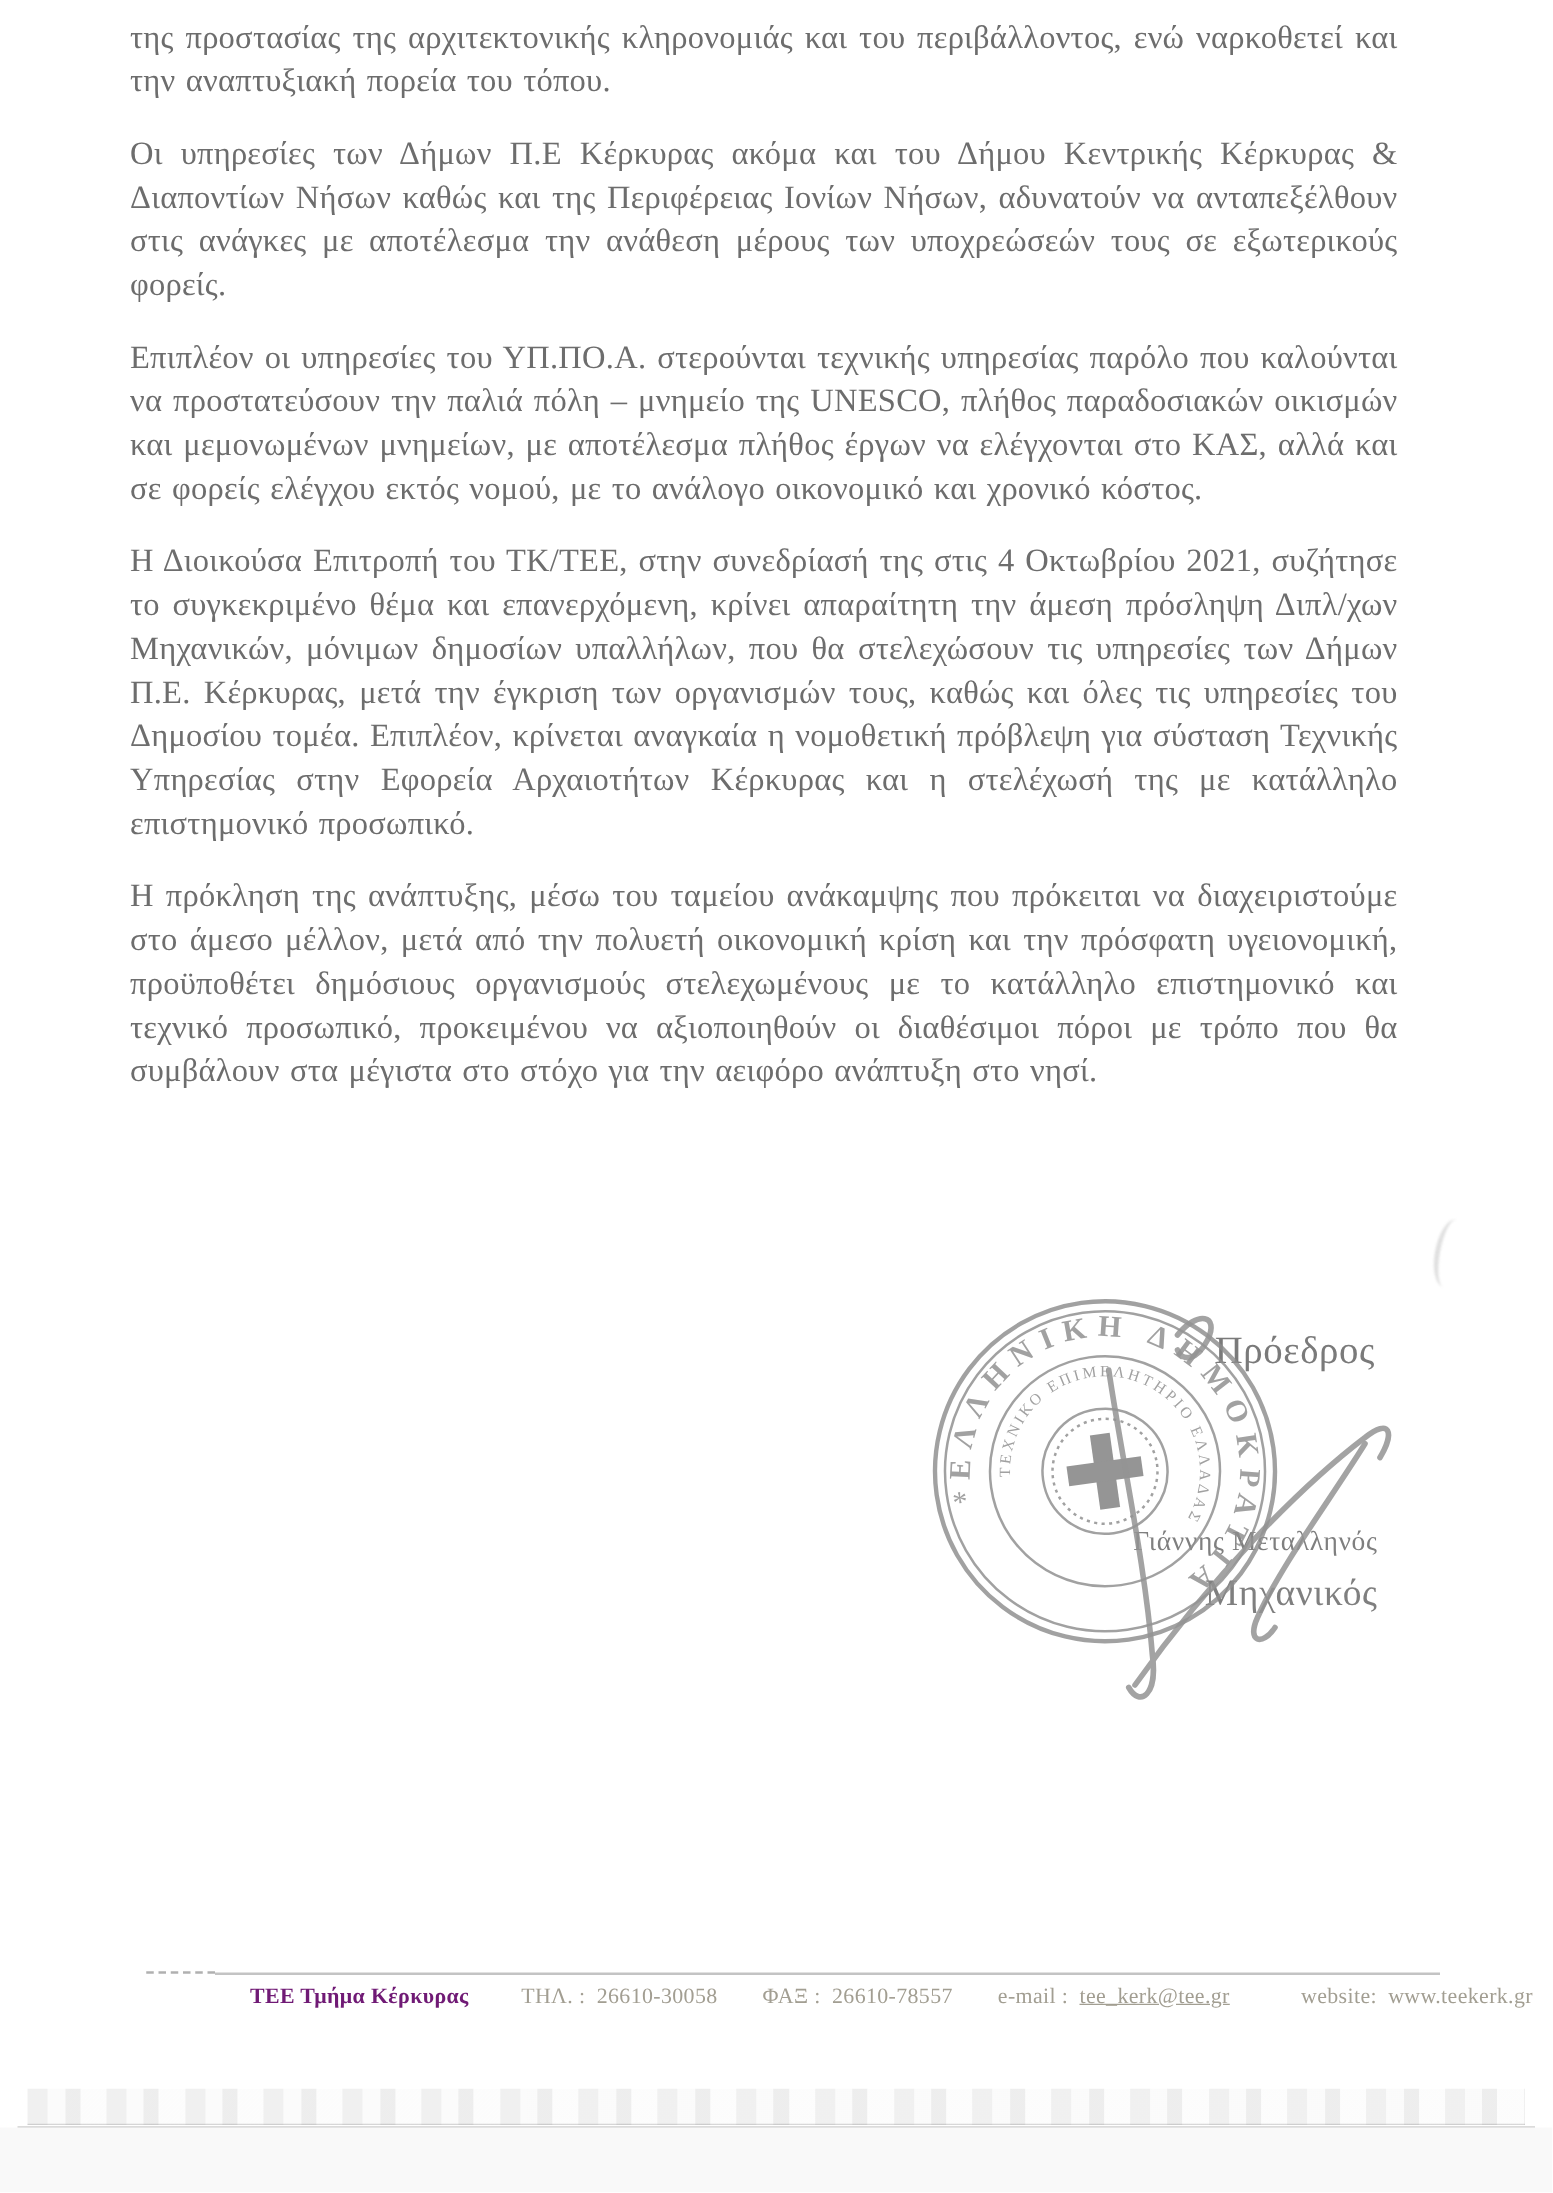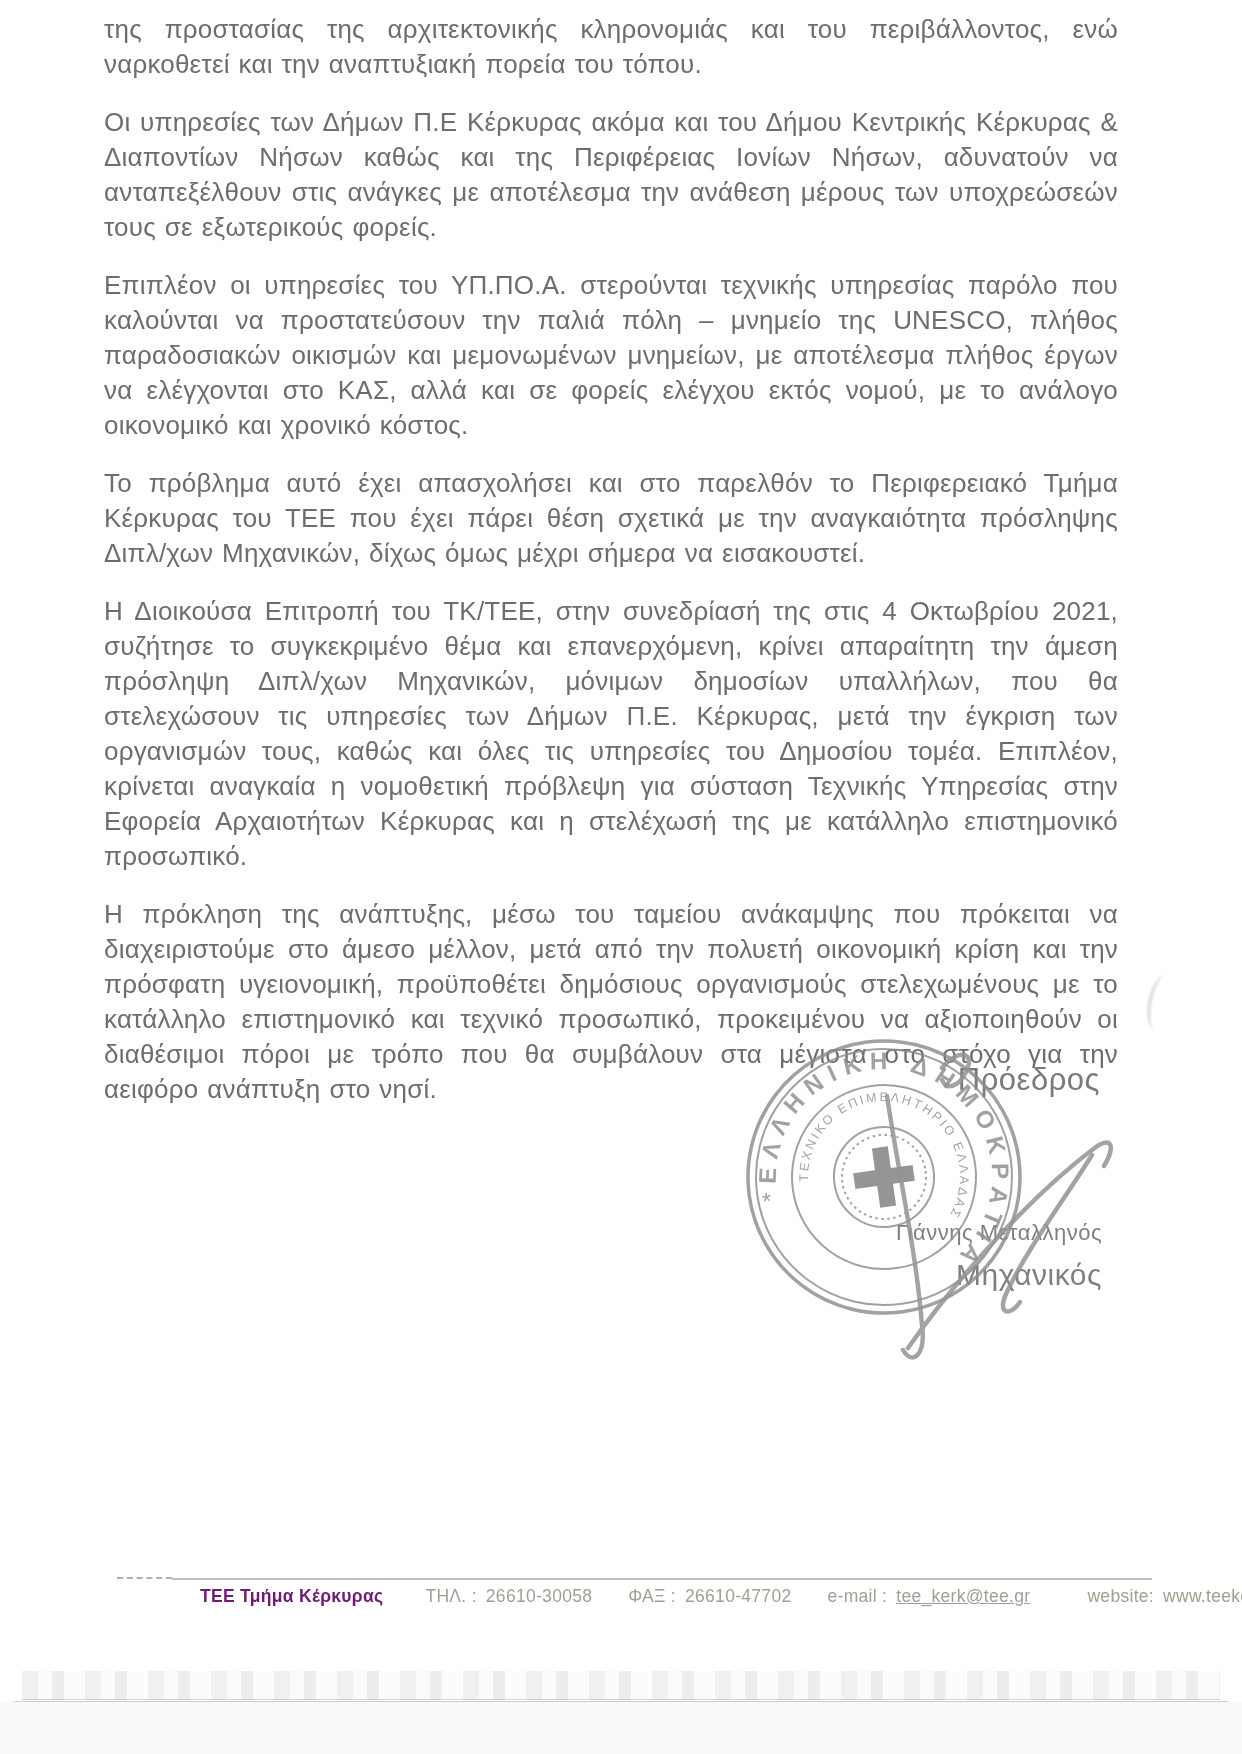--- a/index.html
+++ b/index.html
@@ -1,18 +1,18 @@
 <!DOCTYPE html>
 <html><head>
 <meta charset="utf-8">
 <style>
   html,body { margin:0; padding:0; background:#ffffff; }
   .page {
     position:relative; width:1242px; height:1754px; background:#ffffff;
-    overflow:hidden; font-family:Liberation Sans, sans-serif;
+    overflow:hidden; font-family:Liberation Serif, serif;
   }
   
   .body-text {
     position:absolute; left:104px; top:12px; width:1014px;
     font-size:26px; line-height:35px; color:#6d6d6d;
     text-align:justify; letter-spacing:0.2px; word-spacing:1.5px;
   }
   .body-text p { margin:0 0 23px 0; }
   
   .sig-role {
@@ -67,21 +67,20 @@
 </style>
 </head>
 <body>
 
 <div class="page">
 
   <div class="body-text">
     <p>της προστασίας της αρχιτεκτονικής κληρονομιάς και του περιβάλλοντος, ενώ ναρκοθετεί και την αναπτυξιακή πορεία του τόπου.</p>
     <p>Οι υπηρεσίες των Δήμων Π.Ε Κέρκυρας ακόμα και του Δήμου Κεντρικής Κέρκυρας &amp; Διαποντίων Νήσων καθώς και της Περιφέρειας Ιονίων Νήσων, αδυνατούν να ανταπεξέλθουν στις ανάγκες με αποτέλεσμα την ανάθεση μέρους των υποχρεώσεών τους σε εξωτερικούς φορείς.</p>
     <p>Επιπλέον οι υπηρεσίες του ΥΠ.ΠΟ.Α. στερούνται τεχνικής υπηρεσίας παρόλο που καλούνται να προστατεύσουν την παλιά πόλη – μνημείο της UNESCO, πλήθος παραδοσιακών οικισμών και μεμονωμένων μνημείων, με αποτέλεσμα πλήθος έργων να ελέγχονται στο ΚΑΣ, αλλά και σε φορείς ελέγχου εκτός νομού, με το ανάλογο οικονομικό και χρονικό κόστος.</p>
-    <p>Το πρόβλημα αυτό έχει απασχολήσει και στο παρελθόν το Περιφερειακό Τμήμα Κέρκυρας του ΤΕΕ που έχει πάρει θέση σχετικά με την αναγκαιότητα πρόσληψης Διπλ/χων Μηχανικών, δίχως όμως μέχρι σήμερα να εισακουστεί.</p>
     <p>Η Διοικούσα Επιτροπή του ΤΚ/ΤΕΕ, στην συνεδρίασή της στις 4 Οκτωβρίου 2021, συζήτησε το συγκεκριμένο θέμα και επανερχόμενη, κρίνει απαραίτητη την άμεση πρόσληψη Διπλ/χων Μηχανικών, μόνιμων δημοσίων υπαλλήλων, που θα στελεχώσουν τις υπηρεσίες των Δήμων Π.Ε. Κέρκυρας, μετά την έγκριση των οργανισμών τους, καθώς και όλες τις υπηρεσίες του Δημοσίου τομέα. Επιπλέον, κρίνεται αναγκαία η νομοθετική πρόβλεψη για σύσταση Τεχνικής Υπηρεσίας στην Εφορεία Αρχαιοτήτων Κέρκυρας και η στελέχωσή της με κατάλληλο επιστημονικό προσωπικό.</p>
     <p>Η πρόκληση της ανάπτυξης, μέσω του ταμείου ανάκαμψης που πρόκειται να διαχειριστούμε στο άμεσο μέλλον, μετά από την πολυετή οικονομική κρίση και την πρόσφατη υγειονομική, προϋποθέτει δημόσιους οργανισμούς στελεχωμένους με το κατάλληλο επιστημονικό και τεχνικό προσωπικό, προκειμένου να αξιοποιηθούν οι διαθέσιμοι πόροι με τρόπο που θα συμβάλουν στα μέγιστα στο στόχο για την αειφόρο ανάπτυξη στο νησί.</p>
   </div>
 
   <div class="sig-role">Πρόεδρος</div>
   <div class="sig-name">Γιάννης Μεταλληνός</div>
   <div class="sig-title">Μηχανικός</div>
 
   <svg class="stamp-svg" viewBox="-190 -190 380 380">
     <defs>
@@ -113,21 +112,21 @@
       <path d="M 302,148 C 318,128 336,132 326,152 C 318,168 306,170 302,160"></path>
       <path d="M 247,176 C 258,250 276,330 282,405 C 286,436 272,446 263,430"></path>
       <path d="M 268,428 C 330,340 402,268 452,230 C 472,214 476,226 464,246"></path>
       <path d="M 452,235 C 424,280 385,332 366,374 C 357,394 370,397 380,382"></path>
     </g>
   </svg>
 
   <div class="footer-dashes"></div>
   <div class="footer-rule"></div>
   <div class="footer-line">
-    <span class="f-org">ΤΕΕ Τμήμα Κέρκυρας</span><span class="f-label">ΤΗΛ. :</span><span class="f-val">26610-30058</span><span class="f-label">ΦΑΞ :</span><span class="f-val">26610-47702</span><span class="f-label">e-mail :</span><span class="f-email">tee_kerk@tee.gr</span><span class="f-label">website:</span><span class="f-val f-site">www.teekerk.gr</span>
+    <span class="f-org">ΤΕΕ Τμήμα Κέρκυρας</span><span class="f-label">ΤΗΛ. :</span><span class="f-val">26610-30058</span><span class="f-label">ΦΑΞ :</span><span class="f-val">26610-78557</span><span class="f-label">e-mail :</span><span class="f-email">tee_kerk@tee.gr</span><span class="f-label">website:</span><span class="f-val f-site">www.teekerk.gr</span>
   </div>
 
   <div class="edge-mark"></div>
   <div class="scan-band"></div>
   <div class="scan-line"></div>
   <div class="scan-wash"></div>
 
 </div>
 
 </body></html>

